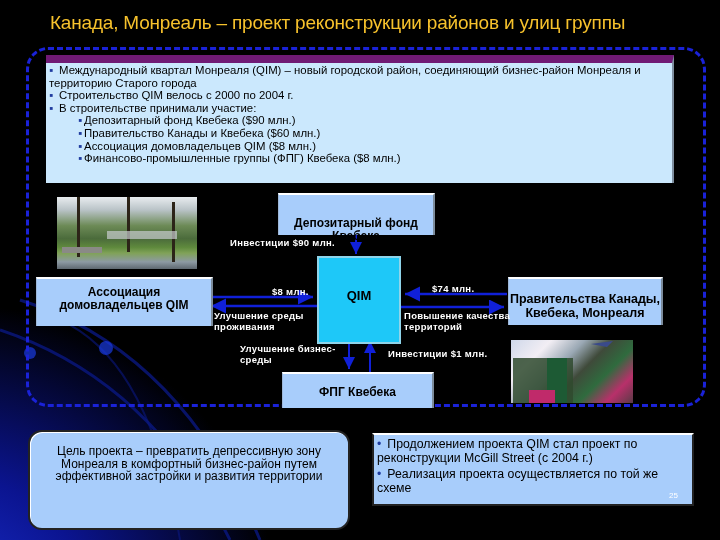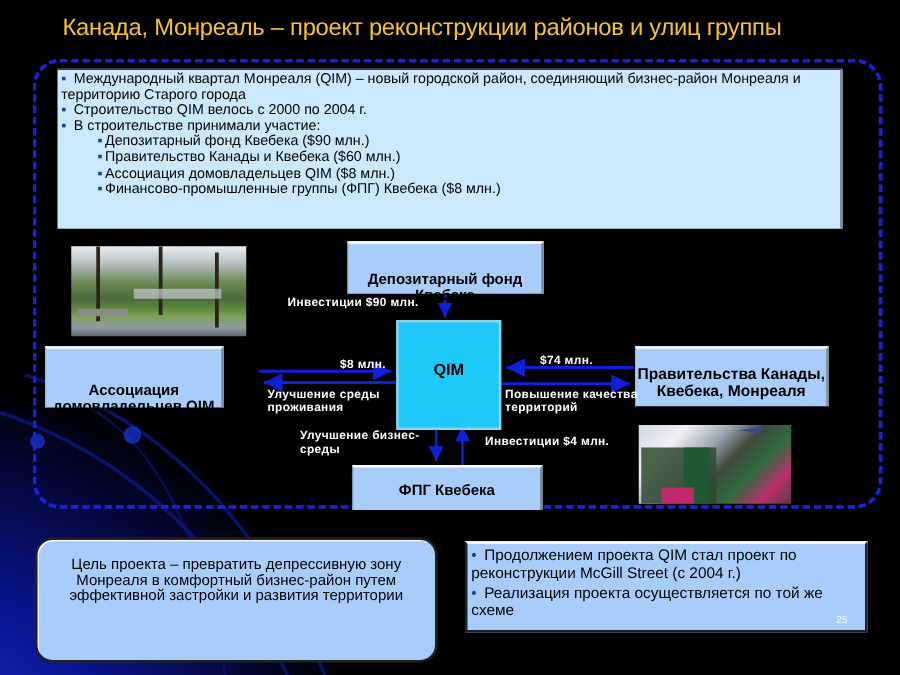--- a/index.html
+++ b/index.html
@@ -16,40 +16,40 @@
   .title {
     position:absolute; left:50px; top:12px;
     color:#f7c22c; font-size:19px; letter-spacing:-0.2px;
   }
   .frame {
     position:absolute; left:26px; top:47px; width:680px; height:360px;
     border:3px dashed #1a22d8; border-radius:22px; box-sizing:border-box;
   }
   .info-box {
     position:absolute; left:46px; top:55px; width:628px; height:128px;
-    background:#cbe8fd; border-top:1px solid #701a75; border-right:2px solid #7f8fa0;
+    background:#cbe8fd; border-top:8px solid #701a75; border-right:2px solid #7f8fa0;
     box-sizing:border-box; padding:1px 0 0 3px;
     font-size:11.4px; color:#000; line-height:12.6px;
   }
   .info-box .bl { }
   .info-box .bl .dot { color:#1f3ca0; margin-right:6px; }
   .info-box .sub { padding-left:29px; }
   .info-box .sub .dot { color:#1f3ca0; margin-right:2px; }
   .photo { position:absolute; overflow:hidden; }
   .photo-park { left:57px; top:197px; width:140px; height:72px;
     background:linear-gradient(180deg,#e8ecef 0%,#b9c3c7 18%,#6c8a56 40%,#4b6b3b 58%,#5f8a3d 70%,#80a258 78%,#8d9aa3 90%,#5e6870 100%); }
   .photo-building { left:511px; top:340px; width:122px; height:63px;
     background:linear-gradient(135deg,#cfd8ea 0%,#f2eef4 22%,#9aa8b4 40%,#3f4a3a 55%,#2f6b3e 70%,#b8306a 85%,#5a3a46 100%); }
   .node {
     position:absolute; background:#a8cdfb; color:#000; font-weight:bold;
     text-align:center; box-sizing:border-box;
     border-top:2px solid #fff; border-right:2px solid #7c8c9c; border-left:1px solid #9fb8d8;
   }
   .node-fund { left:278px; top:193px; width:157px; height:42px; font-size:12px; line-height:13px; padding-top:22px; }
-  .node-assoc { left:36px; top:277px; width:143px; height:49px; font-size:12px; line-height:13px; padding-top:27px; }
+  .node-assoc { left:36px; top:277px; width:177px; height:49px; font-size:12px; line-height:13px; padding-top:7px; }
   .node-gov { left:508px; top:277px; width:155px; height:48px; font-size:12.5px; line-height:14px; padding-top:13px; }
   .node-qim { left:317px; top:256px; width:84px; height:88px; background:#1ec8f8; font-size:13px; padding-top:30px;
     border:2px solid #8fd4ea; }
   .node-fpg { left:282px; top:372px; width:152px; height:36px; font-size:12px; padding-top:11px; }
   .lbl { position:absolute; color:#fff; font-size:9.5px; font-weight:bold; text-align:left; line-height:11px; letter-spacing:0.3px; }
   svg.arrows { position:absolute; left:0; top:0; }
   .goal-box {
     position:absolute; left:28px; top:430px; width:322px; height:100px;
     background:#a8cdfb; border:2px solid #222; border-radius:14px; box-sizing:border-box;
     box-shadow:inset 1px 1px 0 #fff;
@@ -135,21 +135,21 @@
 <div class="node node-qim">QIM</div>
 <div class="node node-gov">Правительства Канады, Квебека, Монреаля</div>
 <div class="node node-fpg">ФПГ Квебека</div>
 
 <div class="lbl" style="left:230px; top:237px;">Инвестиции $90 млн.</div>
 <div class="lbl" style="left:240px; top:286px;margin-left:32px;">$8 млн.</div>
 <div class="lbl" style="left:214px; top:310px; width:100px;">Улучшение среды проживания</div>
 <div class="lbl" style="left:432px; top:283px;">$74 млн.</div>
 <div class="lbl" style="left:404px; top:310px; width:108px;">Повышение качества территорий</div>
 <div class="lbl" style="left:240px; top:343px; width:100px;">Улучшение бизнес-среды</div>
-<div class="lbl" style="left:388px; top:348px;">Инвестиции $4 млн.</div>
+<div class="lbl" style="left:388px; top:348px;">Инвестиции $1 млн.</div>
 
 <div class="goal-box">Цель проекта – превратить депрессивную зону Монреаля в комфортный бизнес-район путем эффективной застройки и развития территории</div>
 
 <div class="cont-box">
   <p><span class="dot">•</span><span>Продолжением проекта QIM стал проект по реконструкции McGill Street (с 2004 г.)</span></p>
   <p><span class="dot">•</span><span>Реализация проекта осуществляется по той же схеме</span></p>
   <span class="page-num">25</span>
 </div>
 
 </body></html>

